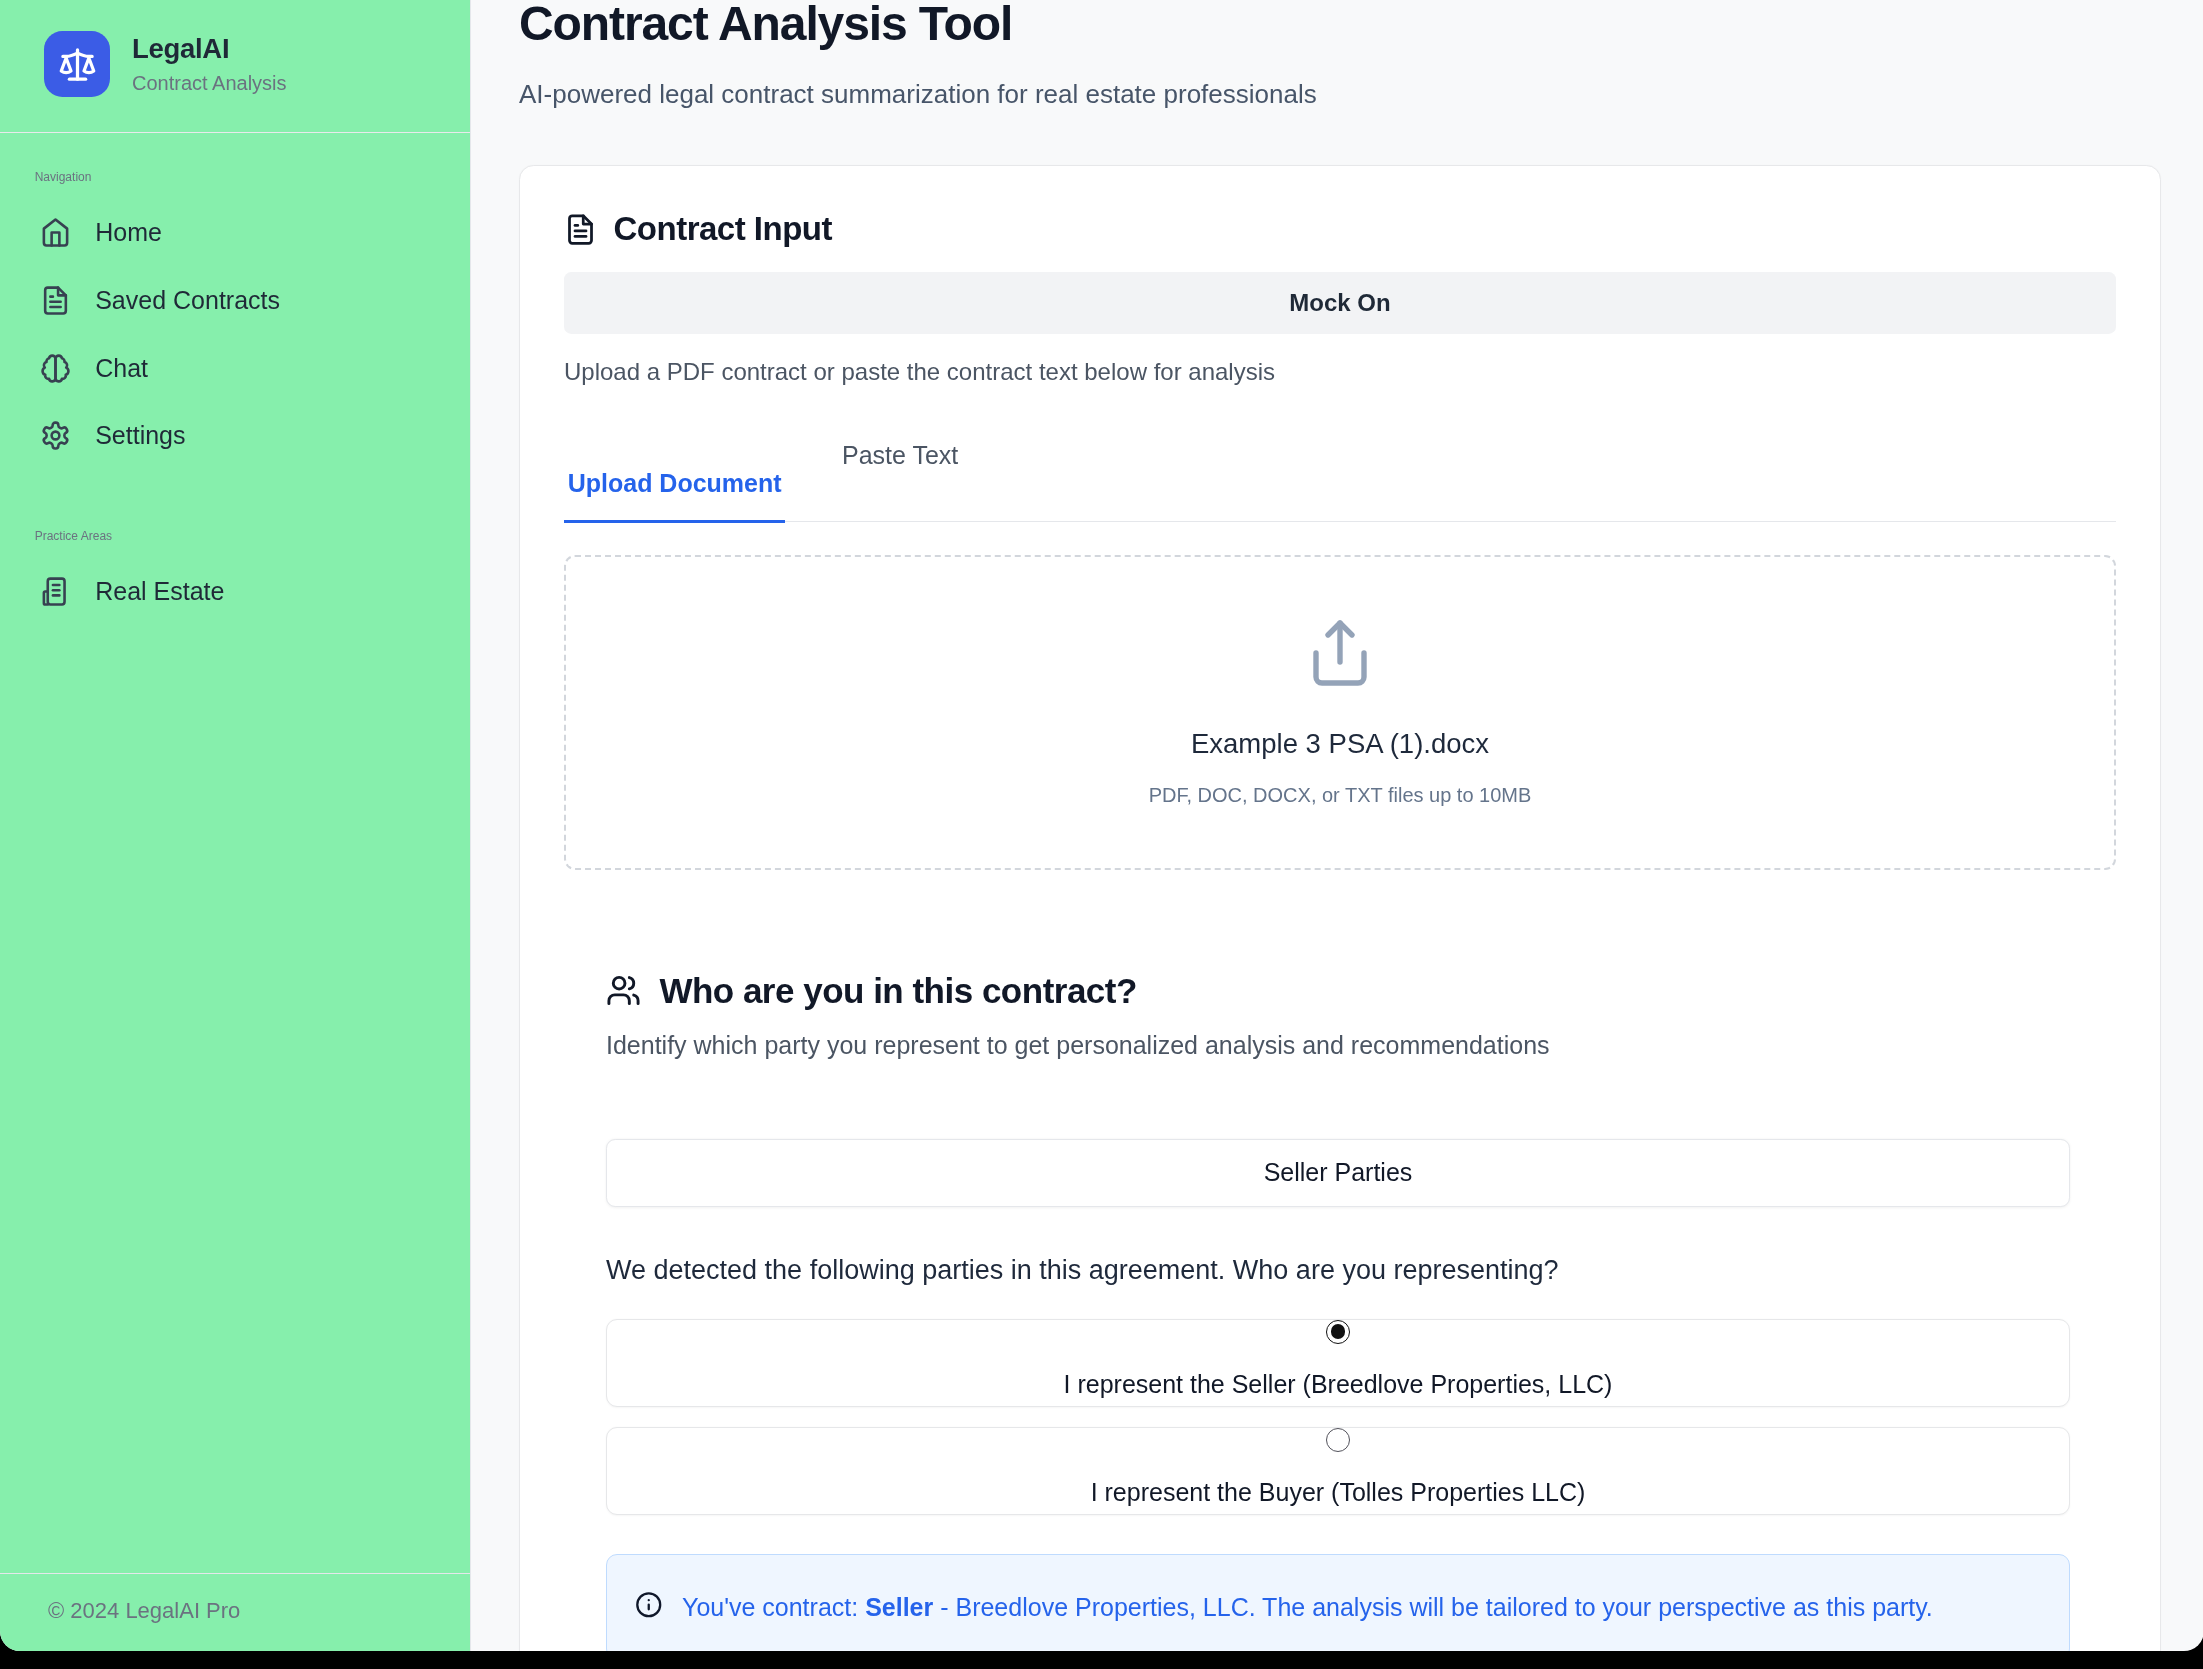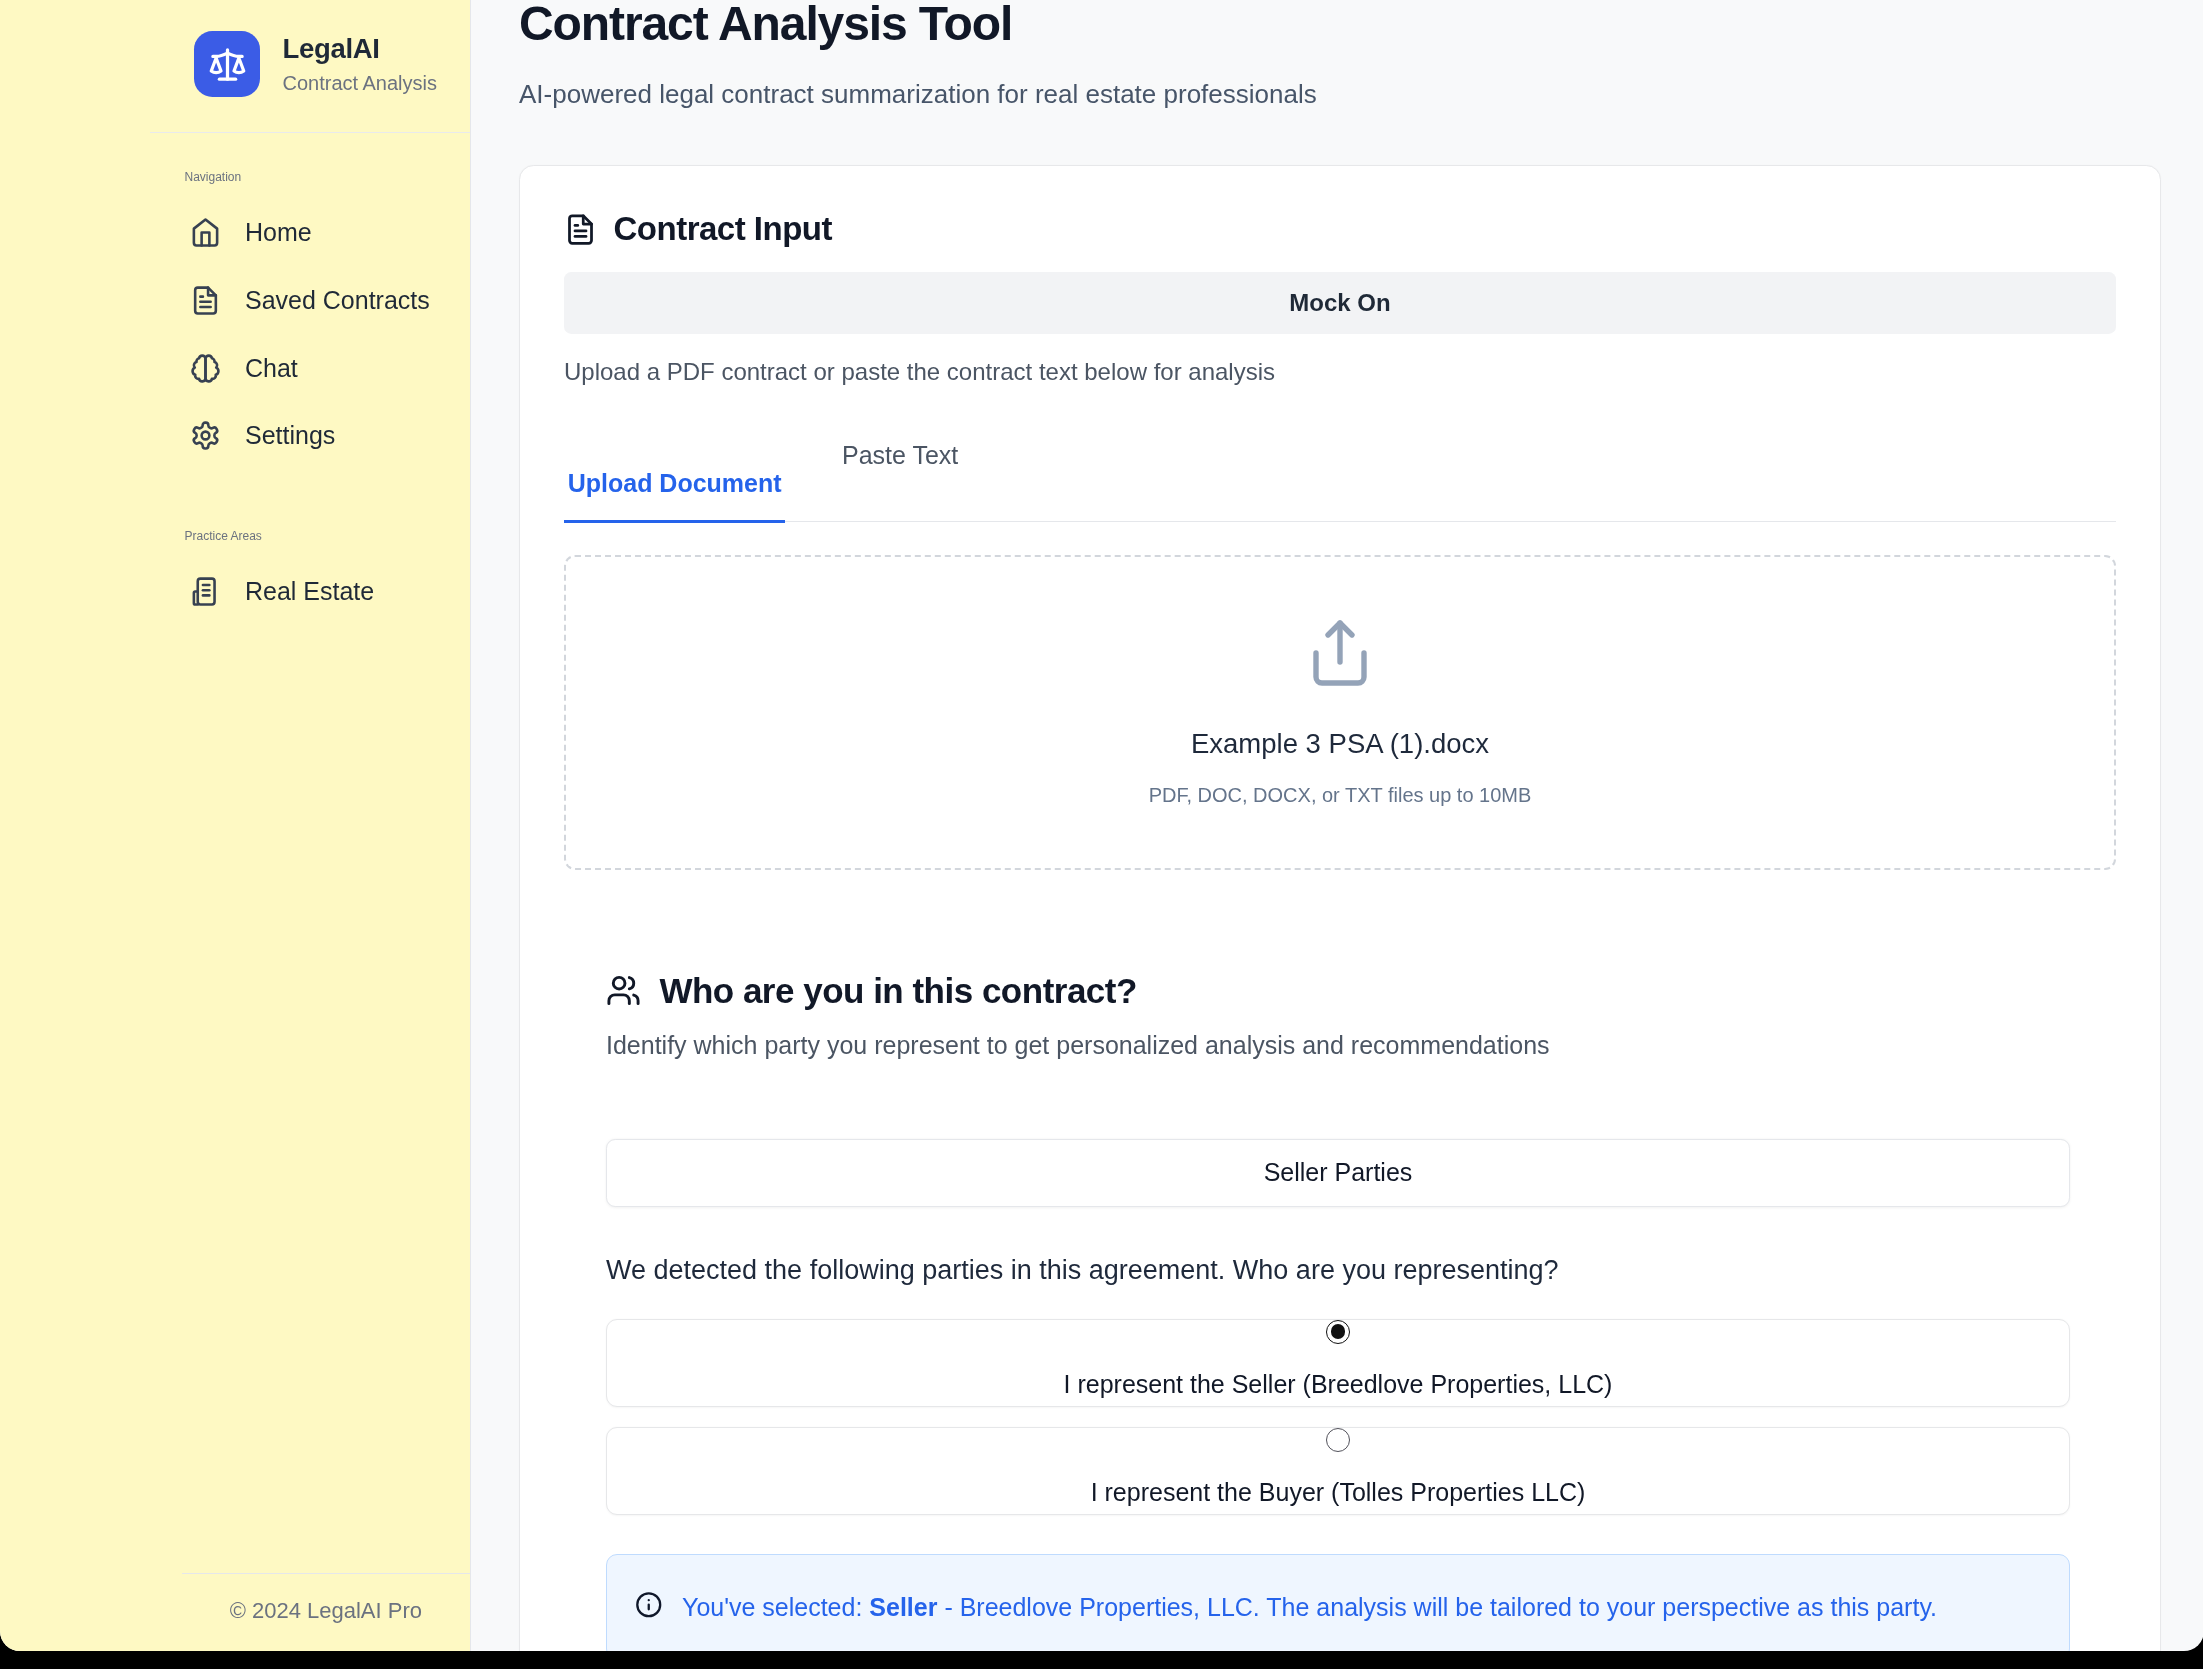--- a/index.html
+++ b/index.html
@@ -1,20 +1,20 @@
 <!DOCTYPE html>
 <html style="font-size:14.7px"><head>
 <meta charset="utf-8">
 <style>
   * { margin:0; padding:0; box-sizing:border-box; }
   html,body { width:2204px; height:1669px; background:#000; font-family:"Liberation Sans", sans-serif; }
   .app { width:2204px; height:1651px; background:#f8f9fa; border-radius:0 0 20px 20px; overflow:hidden; display:flex; }
 
   
-  .sidebar { width:471px; min-width:471px; background:#fef9c3; border-right:0.9px solid #e5e7eb; display:flex; flex-direction:column;align-items:flex-end; }
+  .sidebar { width:471px; min-width:471px; background:#86efac; border-right:0.9px solid #e5e7eb; display:flex; flex-direction:column; }
   .brand { display:flex; align-items:center; gap:22px; padding:31px 33px 35px 44px; border-bottom:0.9px solid #e9eaec; }
   .brand-icon { width:66px; height:66px; border-radius:18.4px; background:#3b5ce6; display:flex; align-items:center; justify-content:center; flex:none; }
   .brand-icon svg { width:39px; height:39px; stroke:#fff; }
   .brand-name { font-size:27.5px; font-weight:700; color:#1f2937; letter-spacing:-0.3px; }
   .brand-sub { font-size:20px; color:#6b7280; margin-top:6.4px; }
 
   .side-section { padding:0 31px; }
   .side-label { font-size:12px; color:#6b7280; font-weight:500; margin:37px 0 14.7px 3.7px; }
   .side-label.second { margin-top:59px; }
   .side-item { display:flex; align-items:center; gap:24px; padding:18.4px 9.2px; font-size:25px; color:#1f2937; border-radius:9.2px; cursor:pointer; }
@@ -206,20 +206,20 @@
           </div>
         </div>
 
         <div class="notice">
           <svg viewBox="0 0 24 24" fill="none" stroke-width="2" stroke-linecap="round" stroke-linejoin="round">
             <circle cx="12" cy="12" r="10"></circle>
               <path d="M12 16v-4"></path>
               <path d="M12 8h.01"></path>
           </svg>
           <div class="notice-text">
-            <span>You've selected: </span><b>Seller</b><span> - Breedlove Properties, LLC. The analysis will be tailored to your perspective as this party.</span>
+            <span>You've contract: </span><b>Seller</b><span> - Breedlove Properties, LLC. The analysis will be tailored to your perspective as this party.</span>
           </div>
         </div>
       </div>
     </section>
   </main>
 </div>
 
 
 </body></html>

